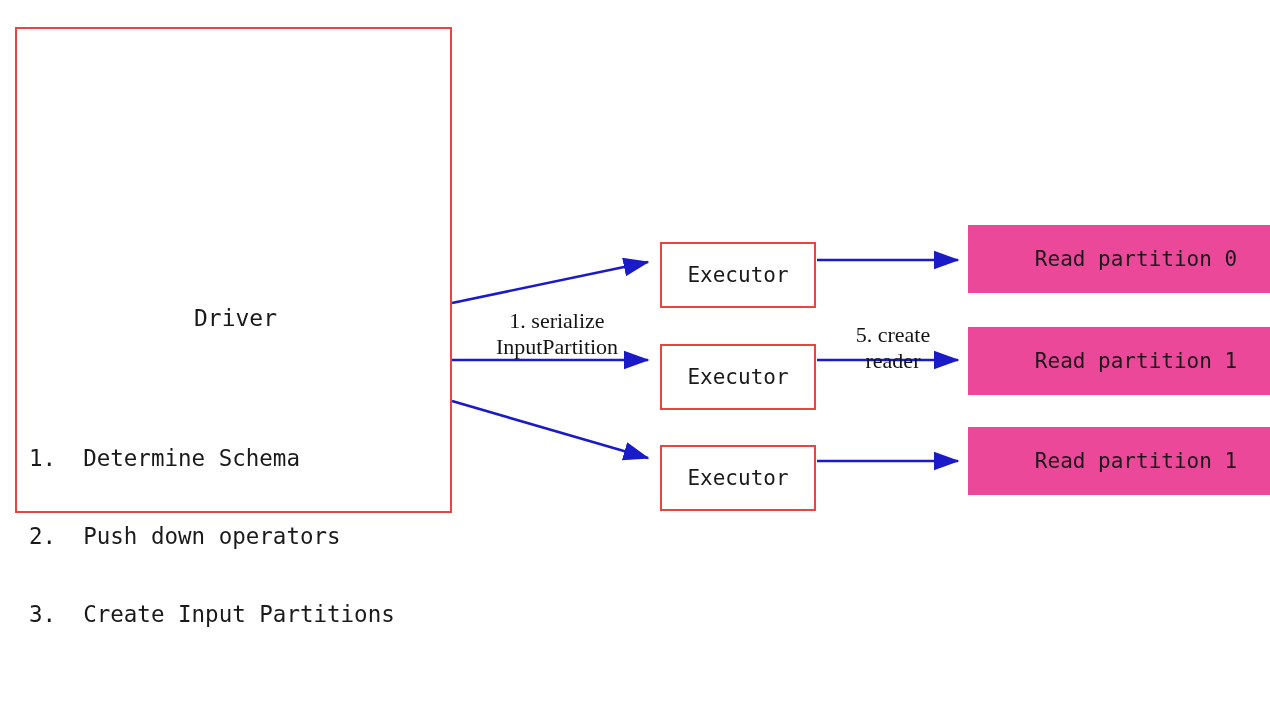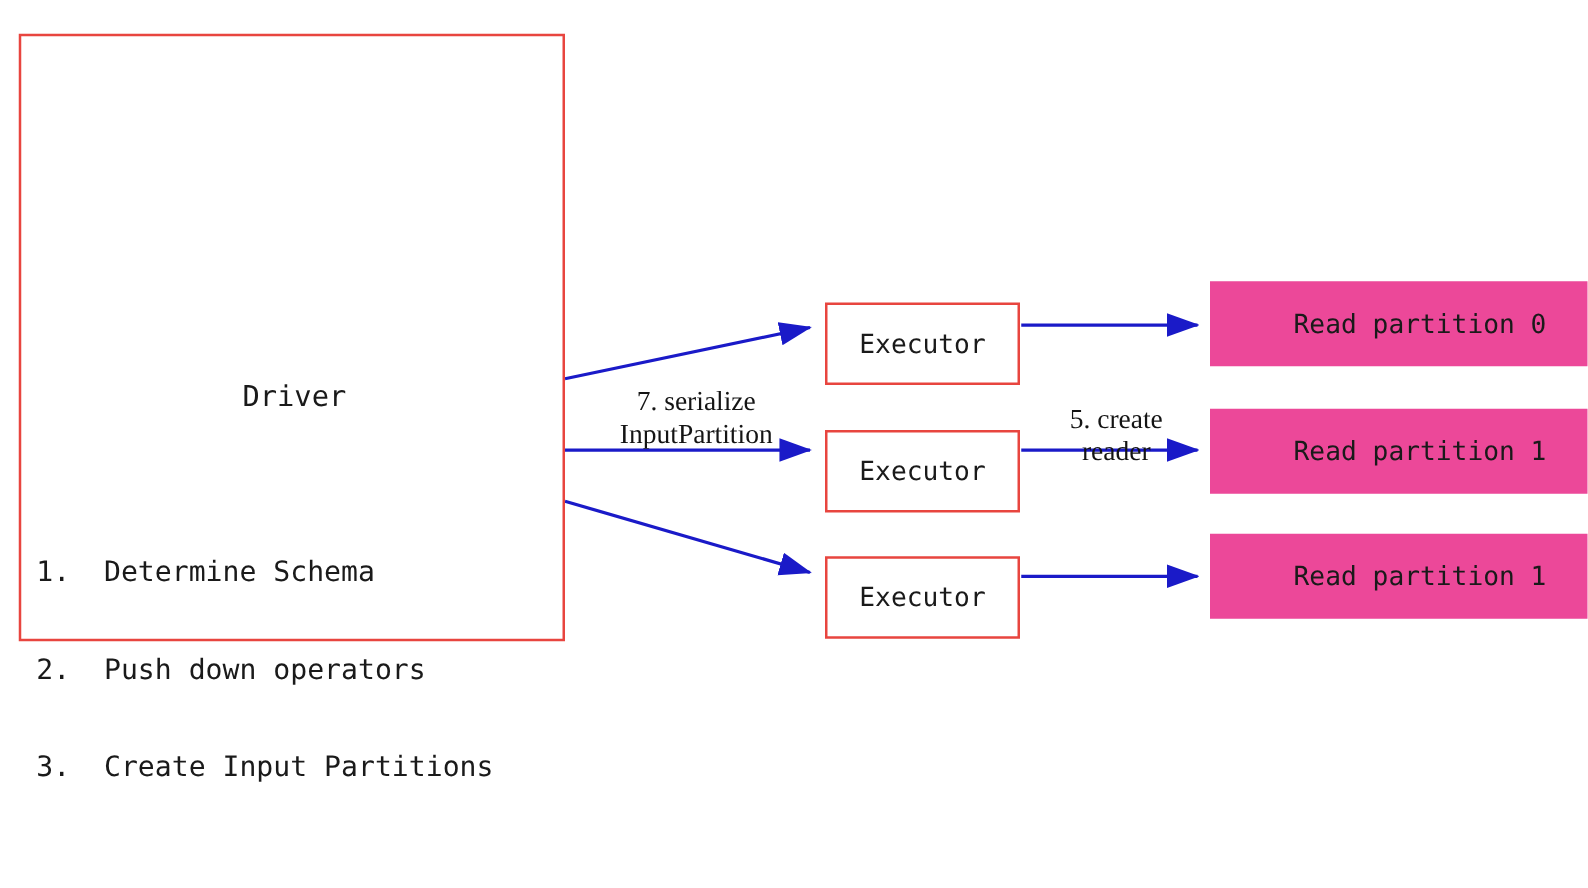--- a/index.html
+++ b/index.html
@@ -173,16 +173,16 @@
 <div class="box partition" id="partition-0">
   <div class="lbl">Read partition 0</div>
 </div>
 <div class="box partition" id="partition-1">
   <div class="lbl">Read partition 1</div>
 </div>
 <div class="box partition" id="partition-2">
   <div class="lbl">Read partition 1</div>
 </div>
 
-<div class="edge-label" id="label-serialize">7. serialize
+<div class="edge-label" id="label-serialize">1. serialize
 InputPartition</div>
 <div class="edge-label" id="label-create-reader">5. create
 reader</div>
 
 </body></html>

